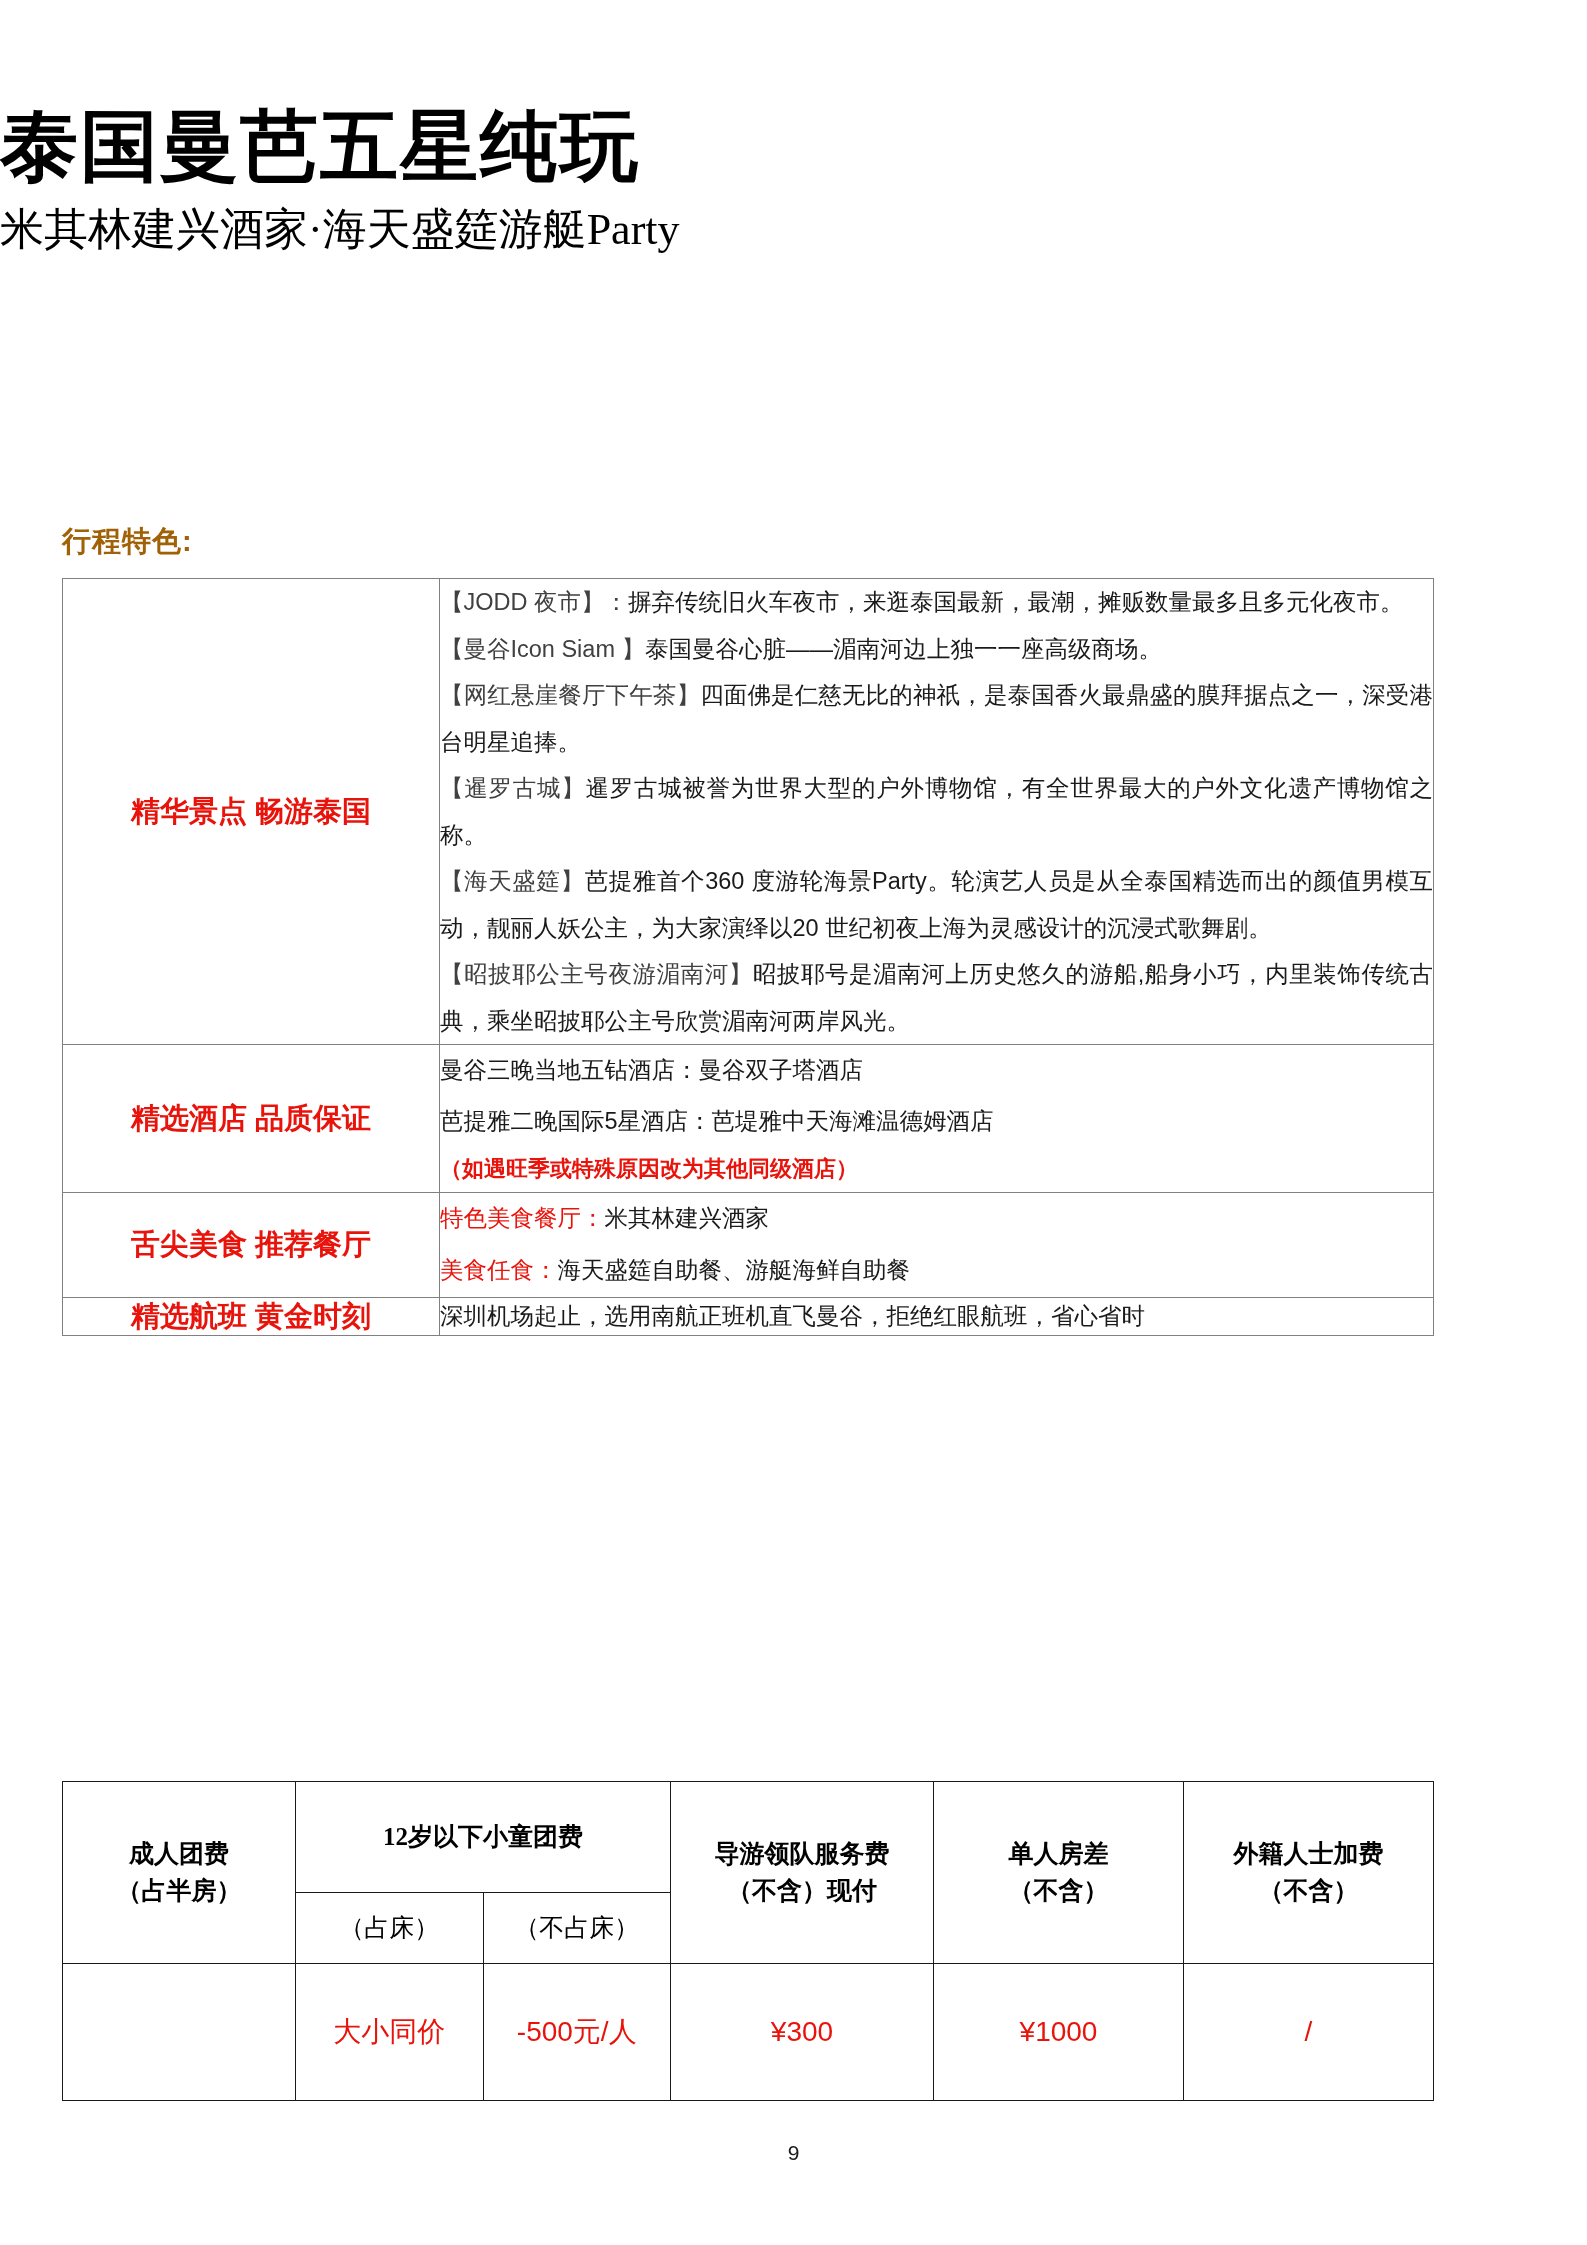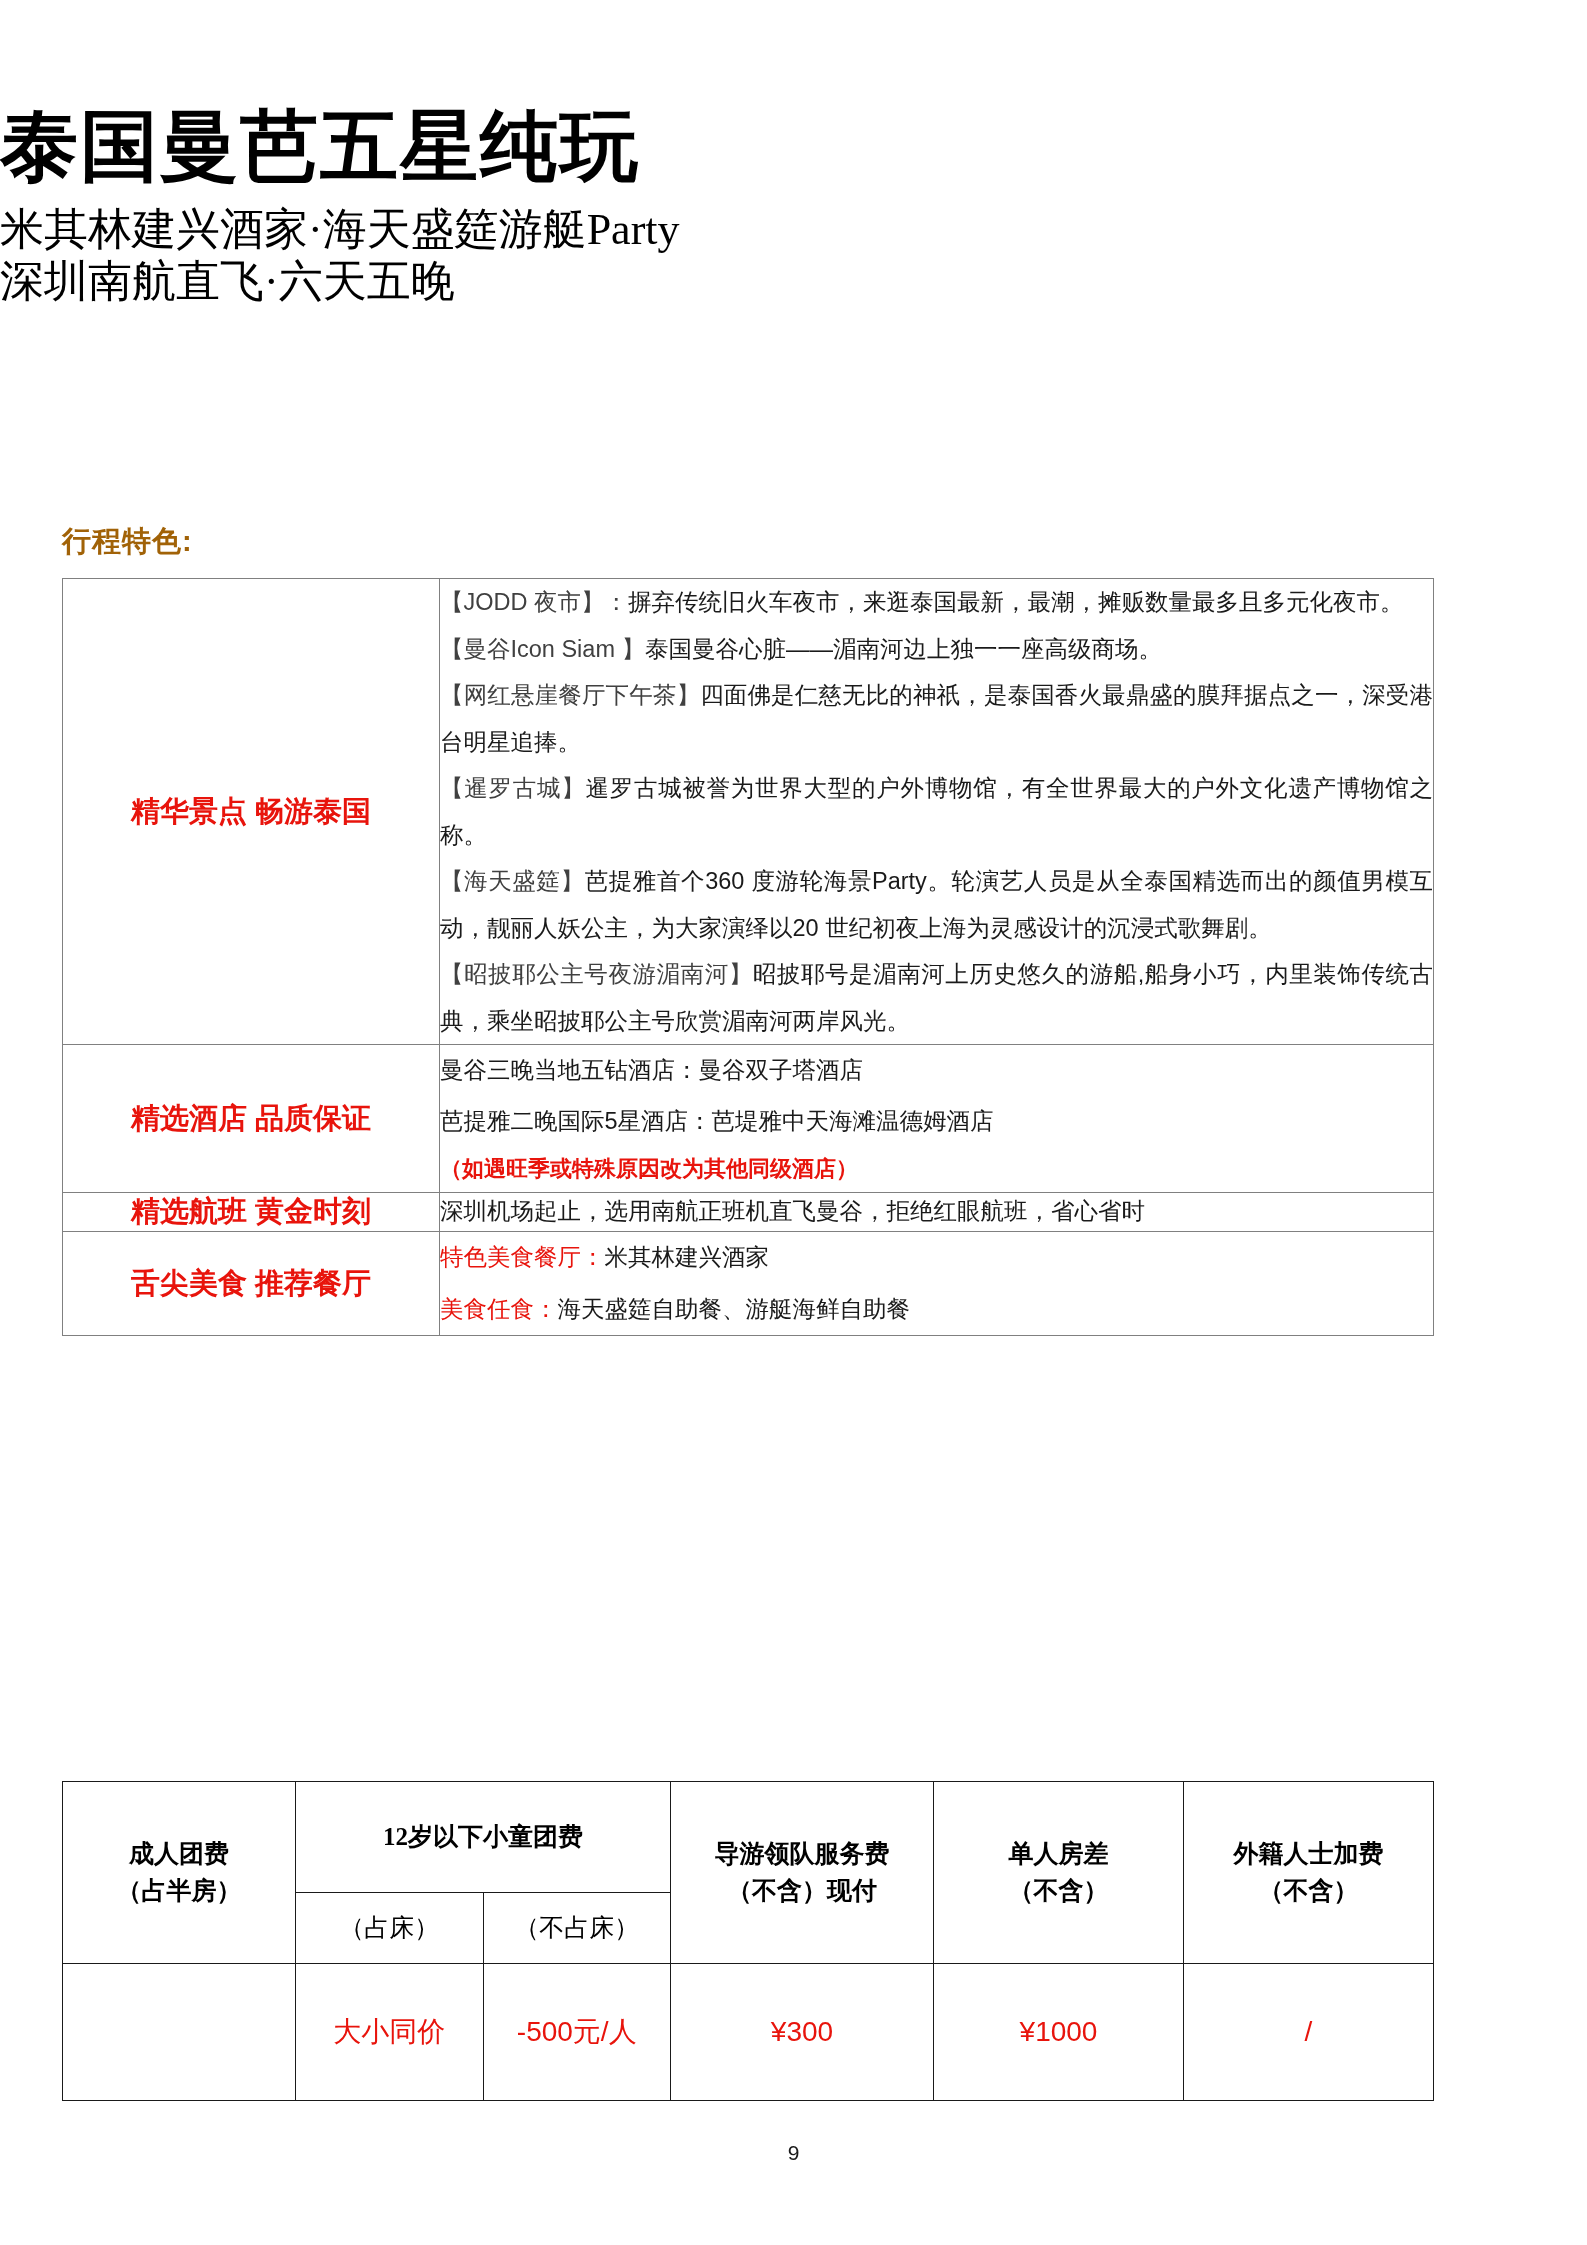--- a/index.html
+++ b/index.html
@@ -189,21 +189,20 @@
 </style>
 </head>
 <body>
 
 <div class="page">
 
   <div class="header">
     <h1 class="main-title">泰国曼芭五星纯玩</h1>
     <div class="subtitle-block">
       <p class="subtitle">米其林建兴酒家·海天盛筵游艇Party</p>
-      <p class="subtitle">深圳南航直飞·六天五晚</p>
     </div>
   </div>
 
   <div class="section-label">行程特色:</div>
 
   <table class="features-table">
     <tbody>
 
       <tr>
         <td class="feat-label-cell">
@@ -225,34 +224,34 @@
         </td>
         <td class="feat-body-cell">
           <p class="hotel-line">曼谷三晚当地五钻酒店：曼谷双子塔酒店</p>
           <p class="hotel-line">芭提雅二晚国际5星酒店：芭堤雅中天海滩温德姆酒店</p>
           <p class="hotel-note">（如遇旺季或特殊原因改为其他同级酒店）</p>
         </td>
       </tr>
 
       <tr>
         <td class="feat-label-cell">
-          <div class="feat-label">精选航班  黄金时刻</div>
-        </td>
-        <td class="feat-body-cell">
-          <p class="flight-line">深圳机场起止，选用南航正班机直飞曼谷，拒绝红眼航班，省心省时</p>
-        </td>
-      </tr>
-
-      <tr>
-        <td class="feat-label-cell">
           <div class="feat-label">舌尖美食  推荐餐厅</div>
         </td>
         <td class="feat-body-cell">
           <p class="food-line"><span class="hl">特色美食餐厅：</span><span>米其林建兴酒家</span></p>
           <p class="food-line"><span class="hl">美食任食：</span><span>海天盛筵自助餐、游艇海鲜自助餐</span></p>
+        </td>
+      </tr>
+
+      <tr>
+        <td class="feat-label-cell">
+          <div class="feat-label">精选航班  黄金时刻</div>
+        </td>
+        <td class="feat-body-cell">
+          <p class="flight-line">深圳机场起止，选用南航正班机直飞曼谷，拒绝红眼航班，省心省时</p>
         </td>
       </tr>
     </tbody>
   </table>
 
   <table class="price-table">
     <tbody>
       <tr class="price-head-row">
         <td class="hdr col-adult" rowspan="2">
           <div>成人团费</div>

